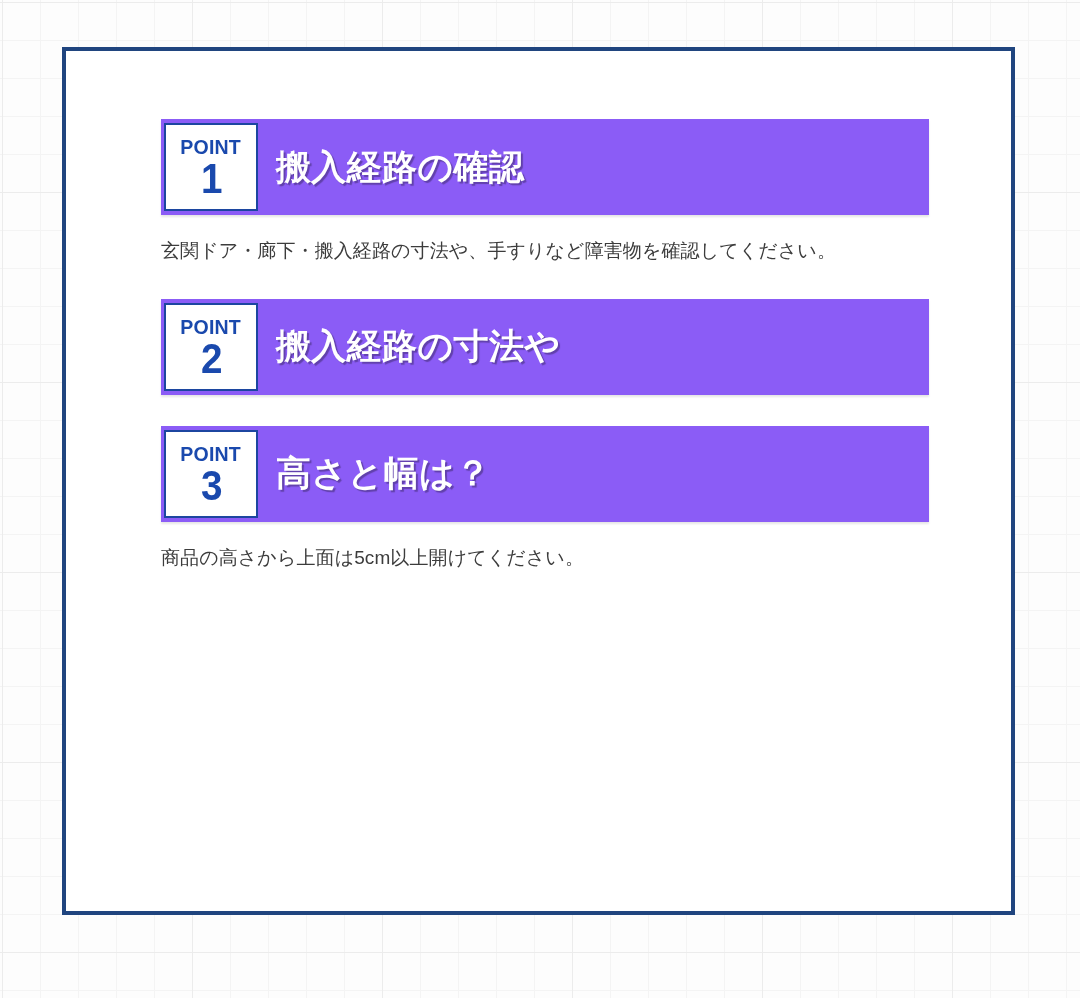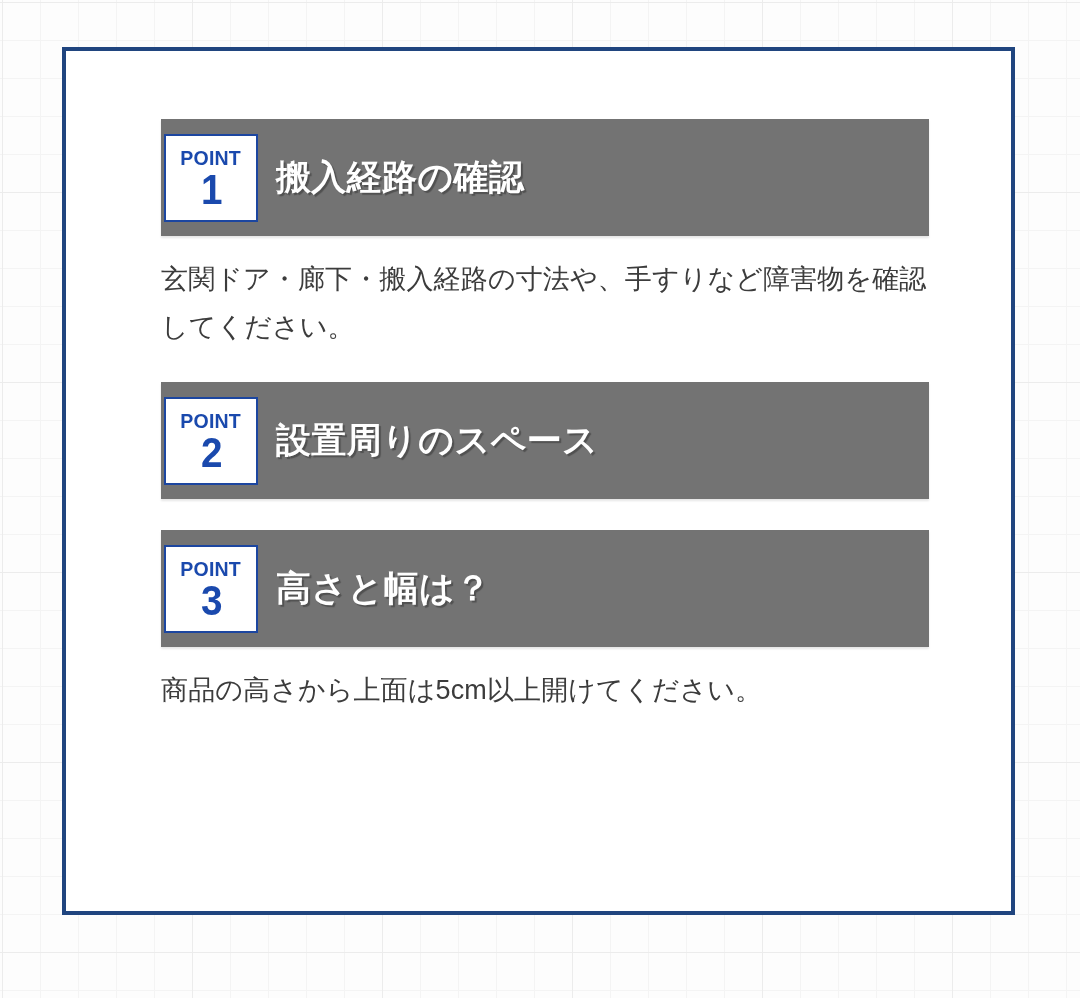--- a/index.html
+++ b/index.html
@@ -70,22 +70,22 @@
   .point-block {
     margin-bottom: 31px;
   }
   .point-block:last-child {
     margin-bottom: 0;
   }
 
   
   .point-bar {
     position: relative;
-    height: 117px;
-    background: #737373;
+    height: 96px;
+    background: #8b5cf6;
     display: flex;
     align-items: center;
     box-shadow: 0 2px 2px rgba(0,0,0,0.10);
     text-align: center;
   }
 
   
   .point-badge {
     position: relative;
     flex: 0 0 auto;
@@ -128,21 +128,21 @@
     font-size: 35px;
     font-weight: 700;
     letter-spacing: 0.01em;
     margin-left: 18px;
     text-shadow: 2px 2px 1px rgba(0, 0, 0, 0.30);
     white-space: nowrap;
   }
 
   
   .point-desc {
-    font-size: 27px;
+    font-size: 19px;
     line-height: 1.78;
     color: #3c3c3c;
     margin: 19px 0 0 0;
     letter-spacing: 0.005em;
   }
 </style>
 </head>
 <body>
 
 <div id="page">
@@ -161,21 +161,21 @@
         </div>
         <p class="point-desc">玄関ドア・廊下・搬入経路の寸法や、手すりなど障害物を確認してください。</p>
       </section>
 
       <section class="point-block">
         <div class="point-bar">
           <div class="point-badge">
             <span class="point-badge-word">POINT</span>
             <span class="point-badge-num">2</span>
           </div>
-          <div class="point-bar-title">設置周りのスペース</div>
+          <div class="point-bar-title">搬入経路の寸法や</div>
         </div>
       </section>
 
       <section class="point-block">
         <div class="point-bar">
           <div class="point-badge">
             <span class="point-badge-word">POINT</span>
             <span class="point-badge-num">3</span>
           </div>
           <div class="point-bar-title">高さと幅は？</div>

